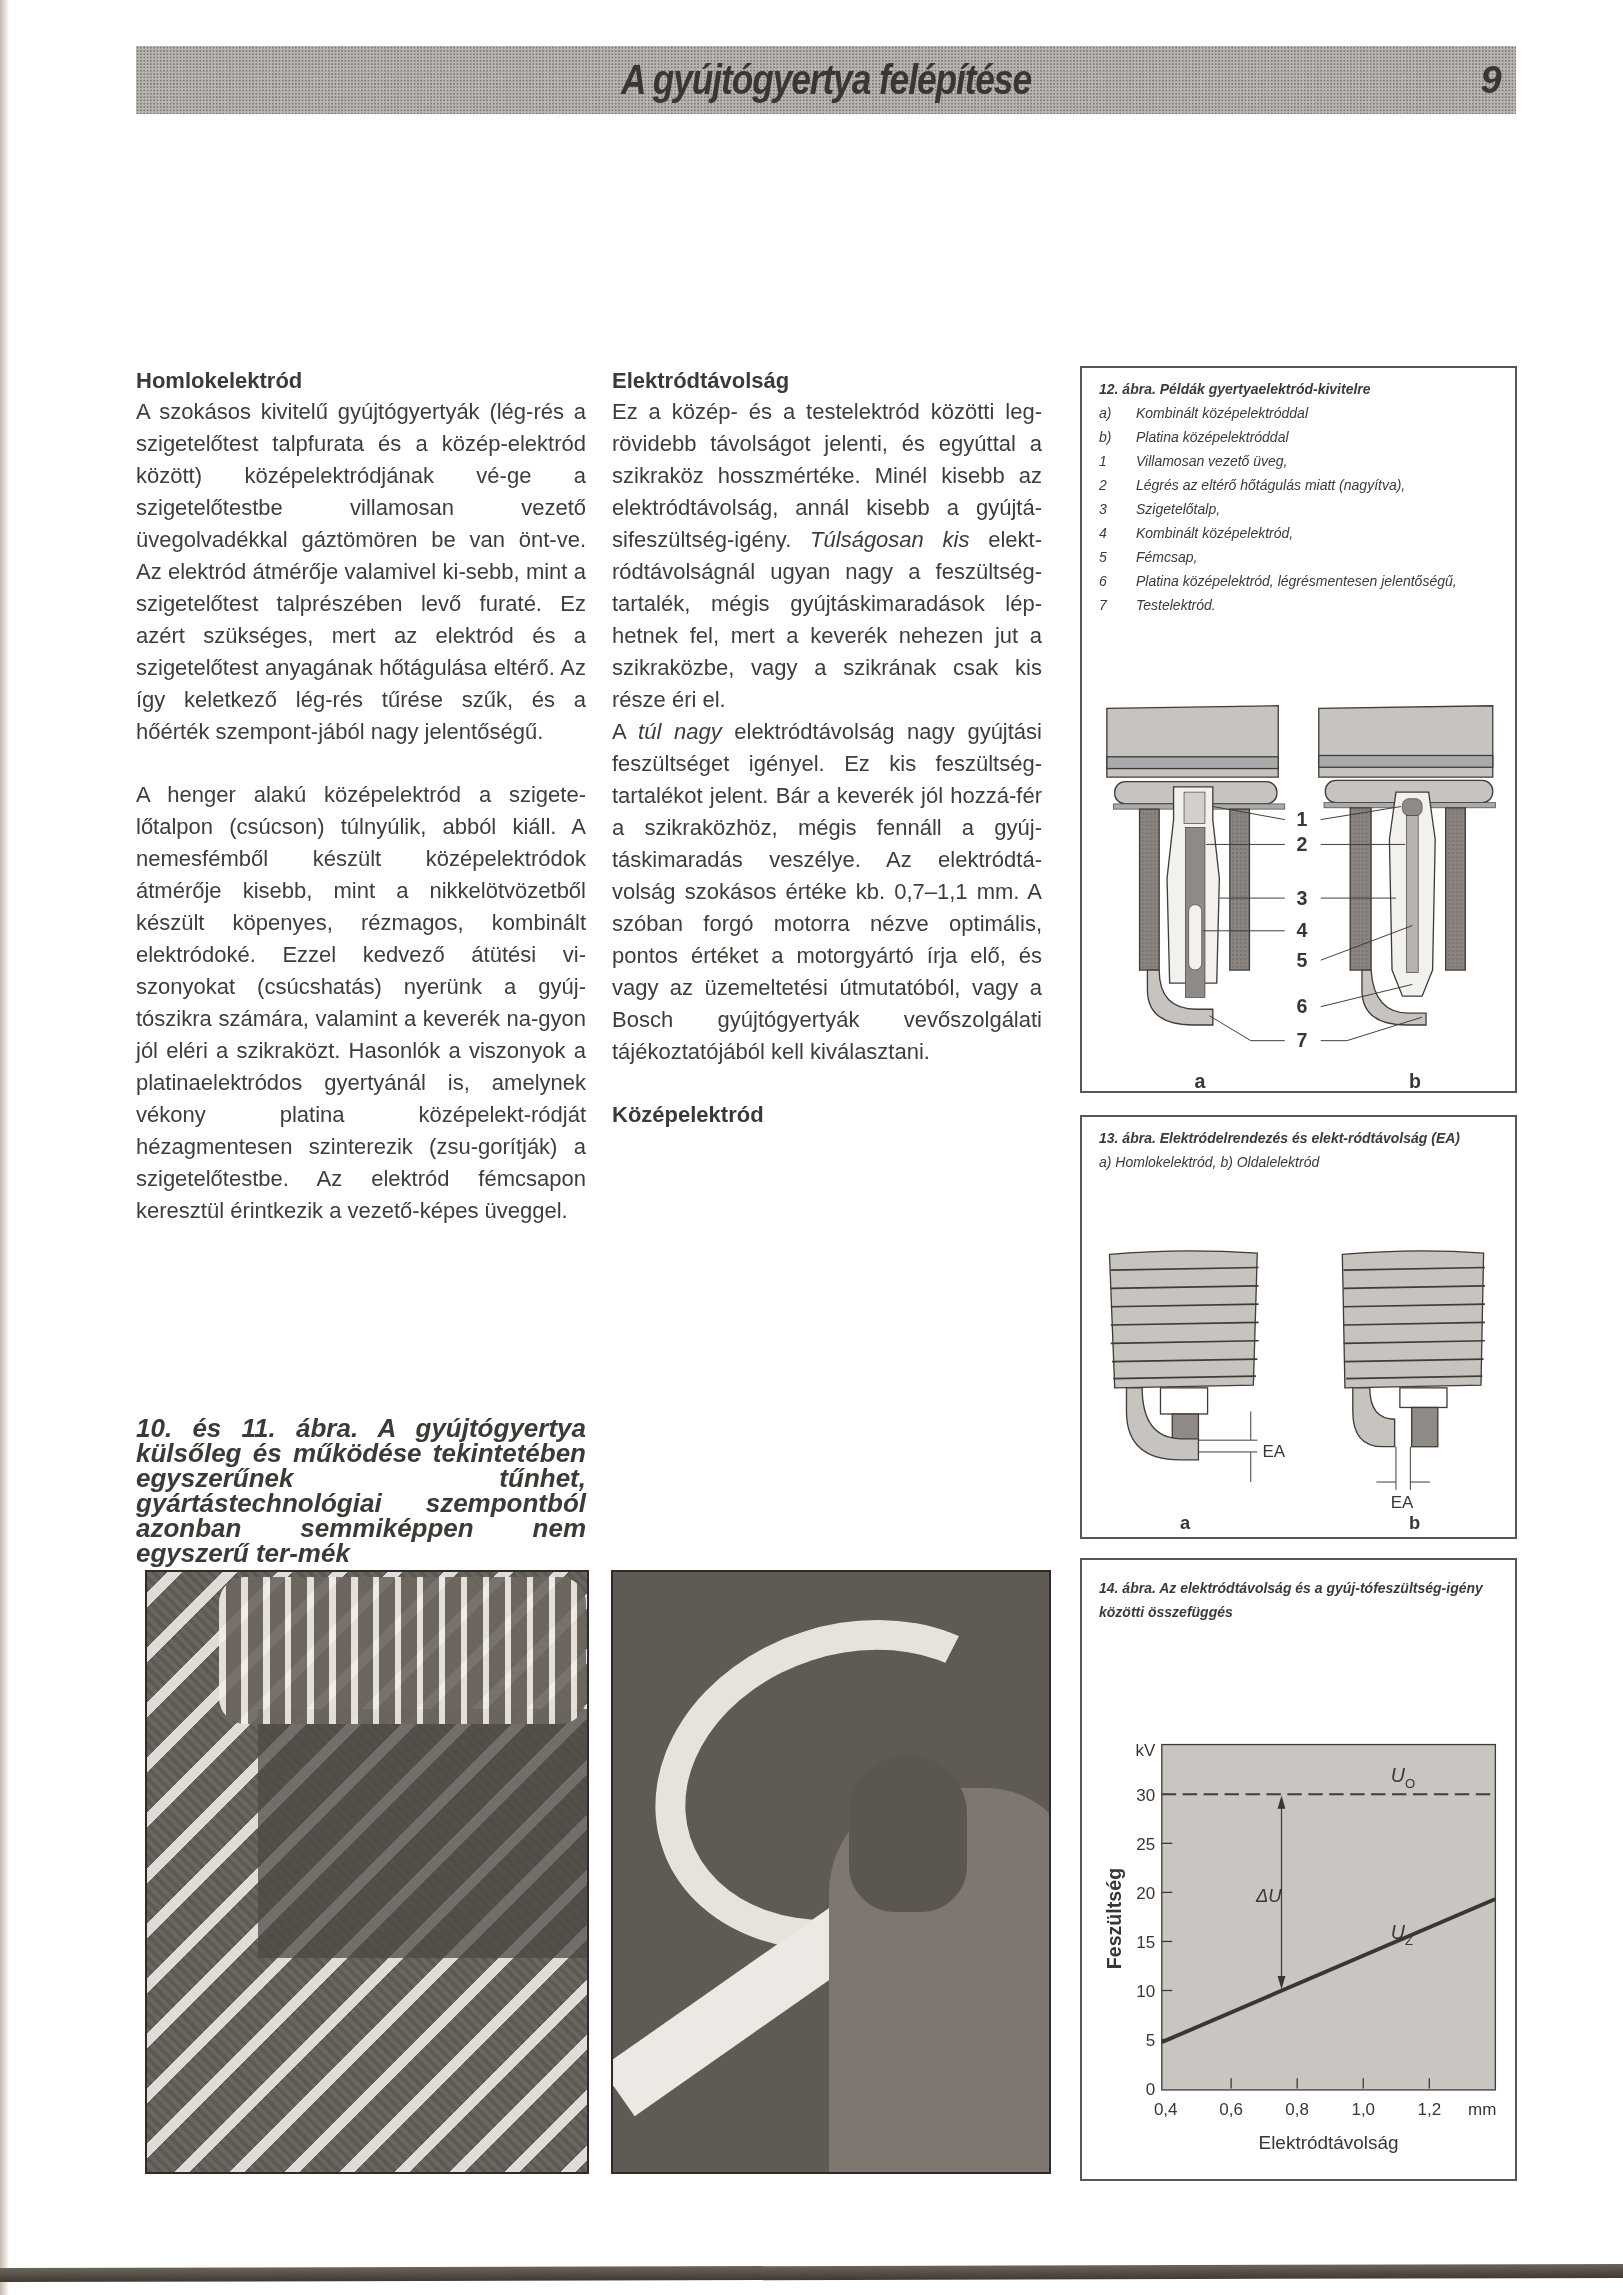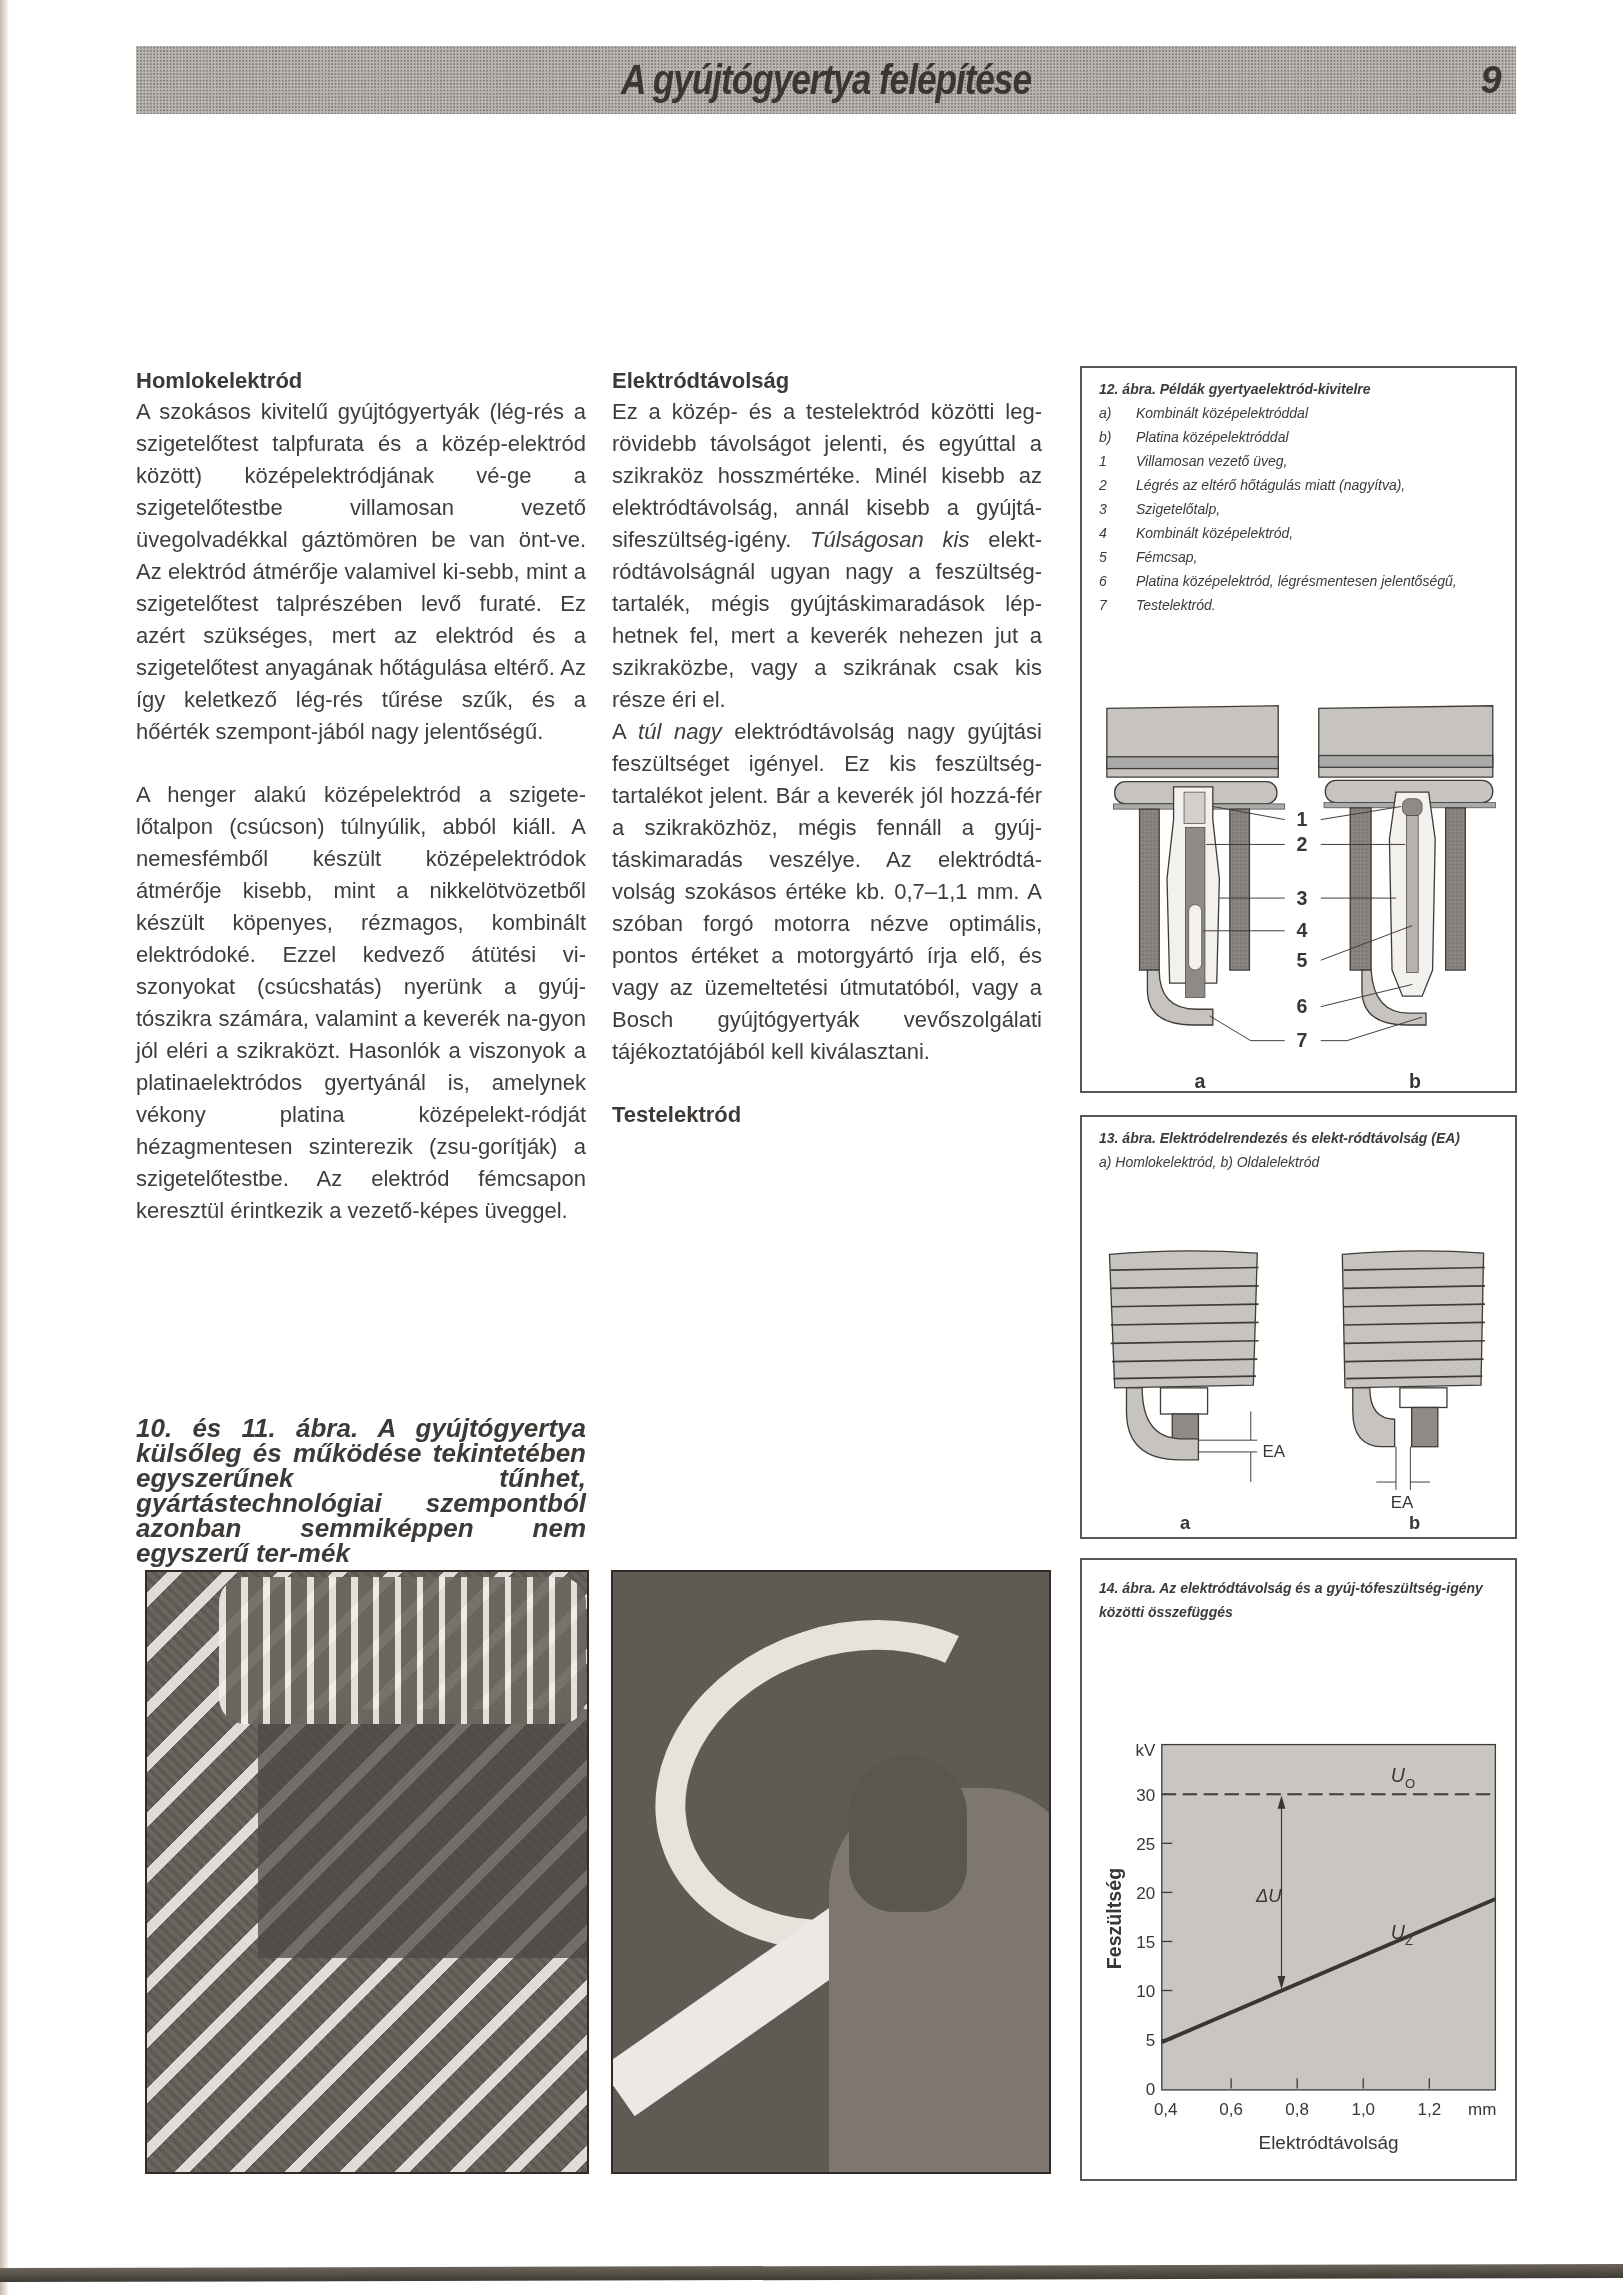--- a/index.html
+++ b/index.html
@@ -75,21 +75,21 @@
   <p>A szokásos kivitelű gyújtógyertyák (lég-rés a szigetelőtest talpfurata és a közép-elektród között) középelektródjának vé-ge a szigetelőtestbe villamosan vezető üvegolvadékkal gáztömören be van önt-ve. Az elektród átmérője valamivel ki-sebb, mint a szigetelőtest talprészében levő furaté. Ez azért szükséges, mert az elektród és a szigetelőtest anyagának hőtágulása eltérő. Az így keletkező lég-rés tűrése szűk, és a hőérték szempont-jából nagy jelentőségű.</p>
   <div class="gap"></div>
   <p>A henger alakú középelektród a szigete-lőtalpon (csúcson) túlnyúlik, abból kiáll. A nemesfémből készült középelektródok átmérője kisebb, mint a nikkelötvözetből készült köpenyes, rézmagos, kombinált elektródoké. Ezzel kedvező átütési vi-szonyokat (csúcshatás) nyerünk a gyúj-tószikra számára, valamint a keverék na-gyon jól eléri a szikraközt. Hasonlók a viszonyok a platinaelektródos gyertyánál is, amelynek vékony platina középelekt-ródját hézagmentesen szinterezik (zsu-gorítják) a szigetelőtestbe. Az elektród fémcsapon keresztül érintkezik a vezető-képes üveggel.</p>
 </div>
 
 <div class="col col2">
   <h2>Elektródtávolság</h2>
   <p><span>Ez a közép- és a testelektród közötti leg-rövidebb távolságot jelenti, és egyúttal a szikraköz hosszmértéke. Minél kisebb az elektródtávolság, annál kisebb a gyújtá-sifeszültség-igény. </span><i>Túlságosan kis</i><span> elekt-ródtávolságnál ugyan nagy a feszültség-tartalék, mégis gyújtáskimaradások lép-hetnek fel, mert a keverék nehezen jut a szikraközbe, vagy a szikrának csak kis része éri el.</span></p>
   <p><span>A </span><i>túl nagy</i><span> elektródtávolság nagy gyújtási feszültséget igényel. Ez kis feszültség-tartalékot jelent. Bár a keverék jól hozzá-fér a szikraközhöz, mégis fennáll a gyúj-táskimaradás veszélye. Az elektródtá-volság szokásos értéke kb. 0,7–1,1 mm. A szóban forgó motorra nézve optimális, pontos értéket a motorgyártó írja elő, és vagy az üzemeltetési útmutatóból, vagy a Bosch gyújtógyertyák vevőszolgálati tájékoztatójából kell kiválasztani.</span></p>
   <div class="gap"></div>
-  <h2>Testelektród</h2>
+  <h2>Középelektród</h2>
 </div>
 
 <div class="box fig12">
   <div class="cap" style="top:9.2px;">
     <div><b>12. ábra. Példák gyertyaelektród-kivitelre</b></div>
     <div class="row">
         <span class="k">a)</span>
         <span class="v">Kombinált középelektróddal</span>
       </div>
     <div class="row">

